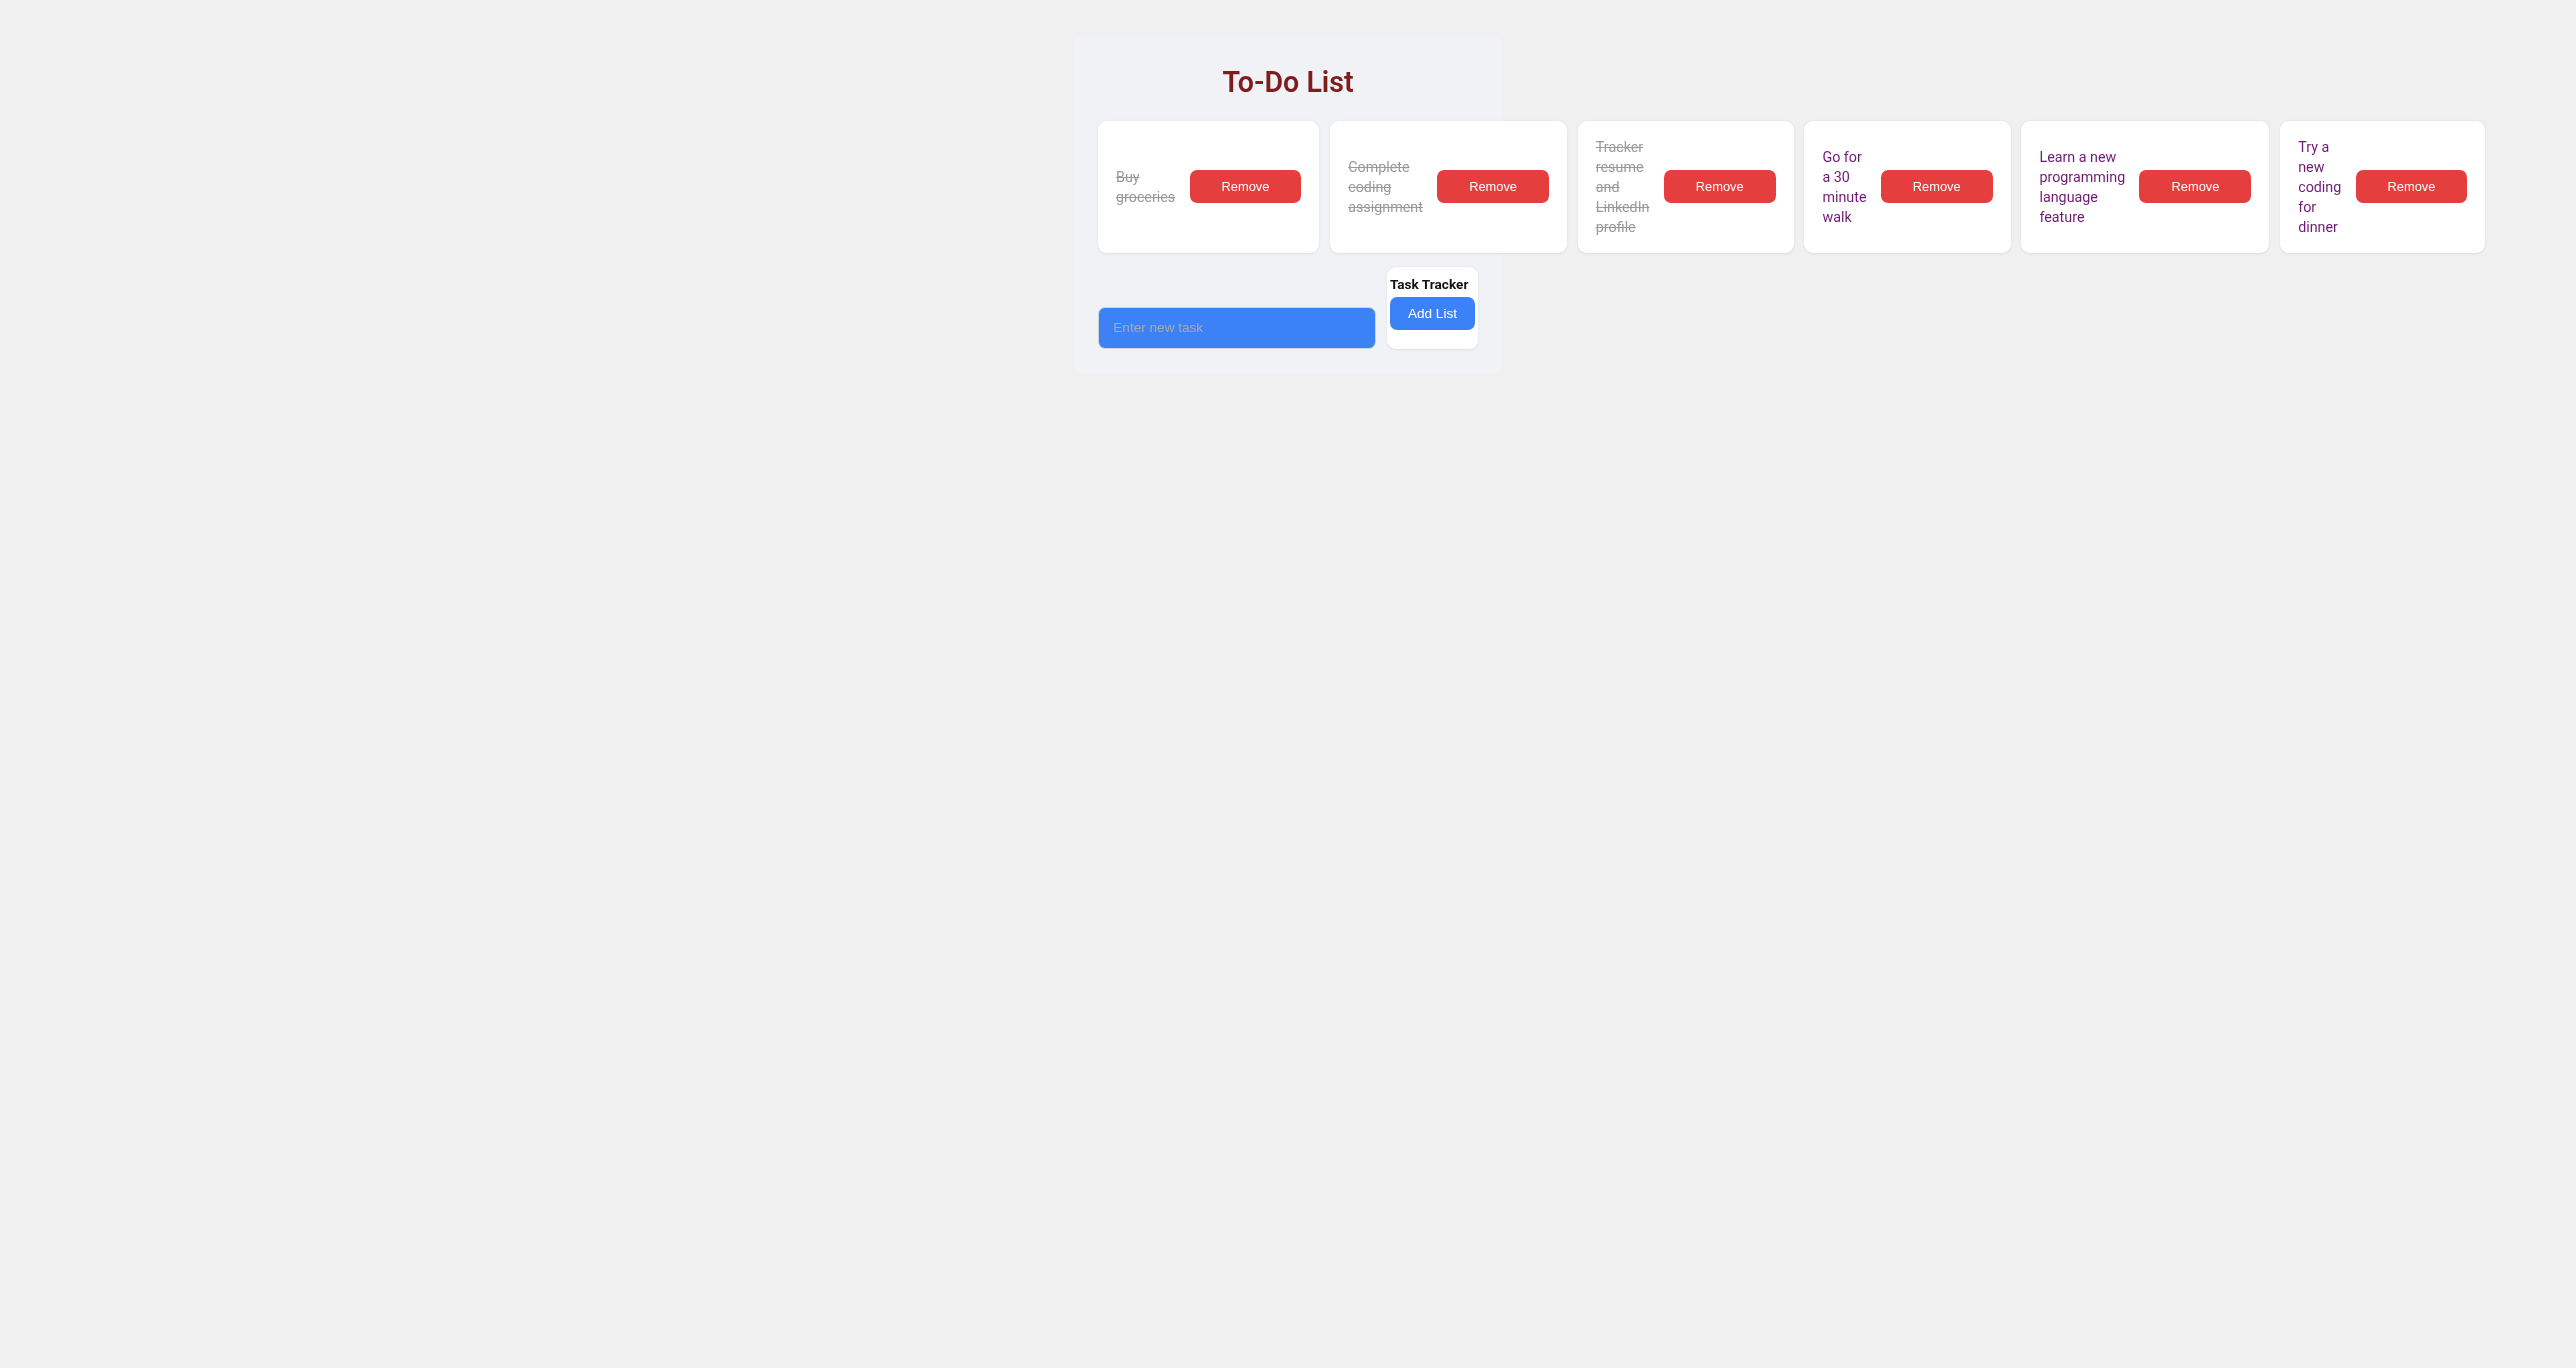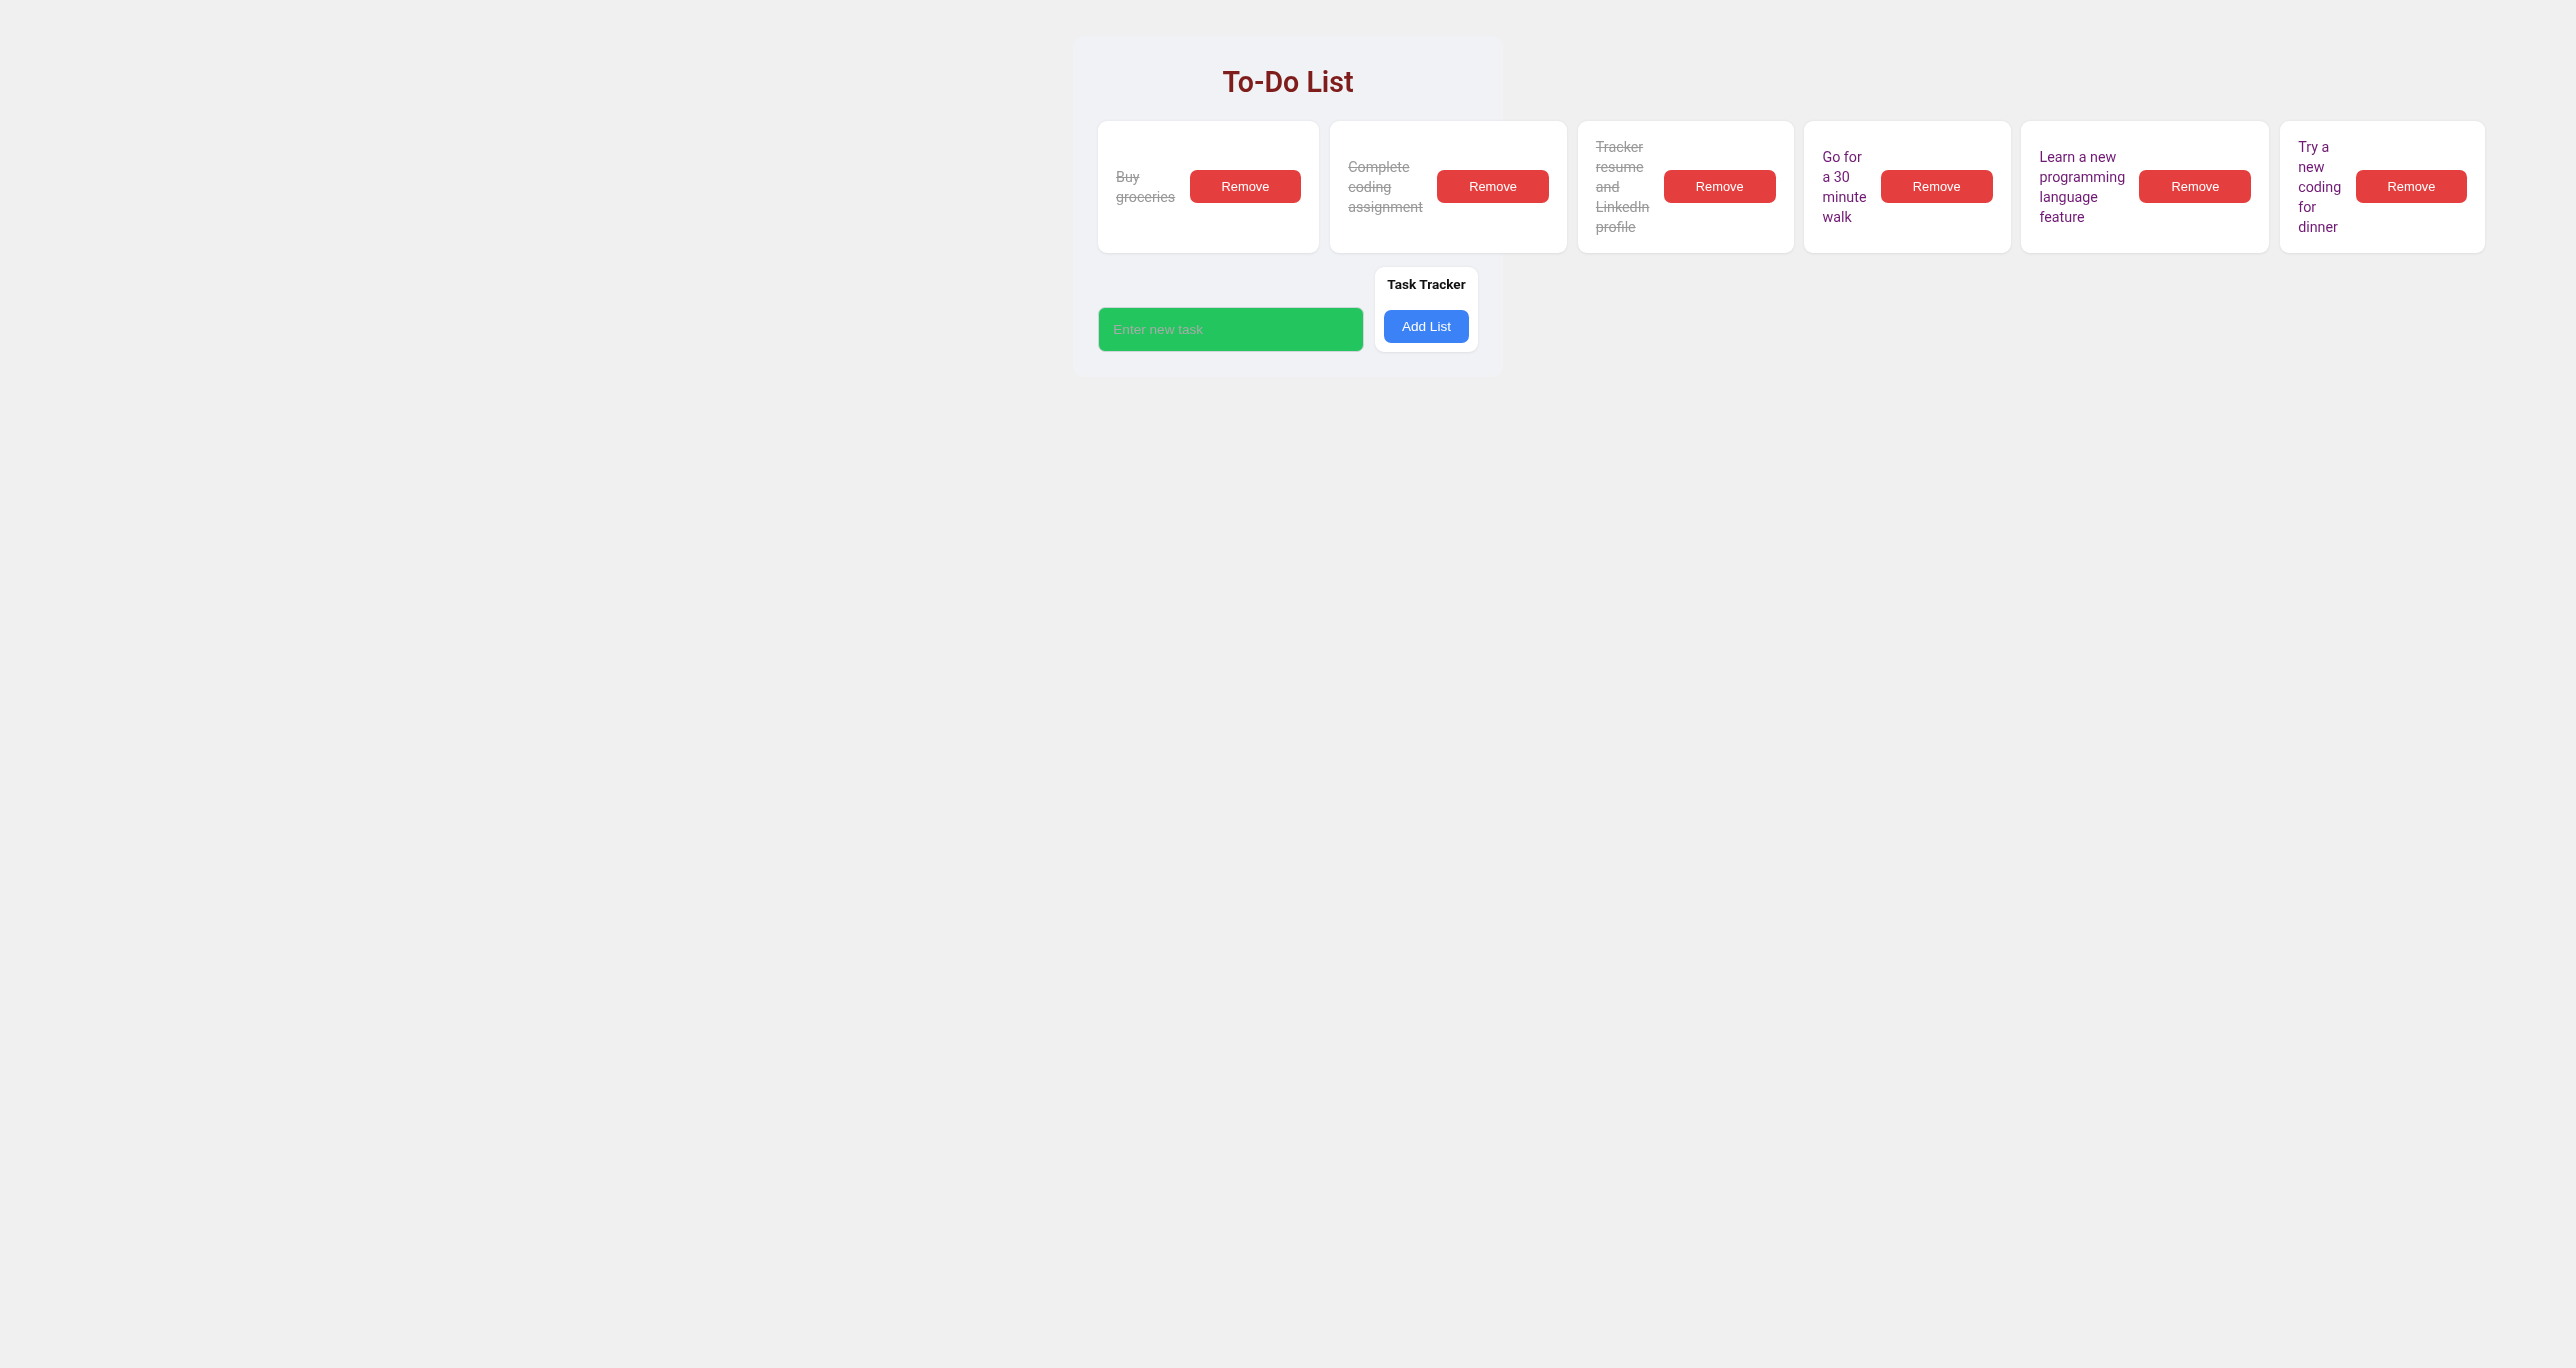--- a/index.html
+++ b/index.html
@@ -82,37 +82,37 @@
       margin-top: 7.2px;
     }
 
     .task-input {
       flex: 1;
       padding: 12.5px 14.3px;
       border: 1.3px solid #d1d5db;
       border-radius: 7.2px;
       font-size: 0.95rem;
       color: #333;
-      background: #22c55e;
+      background: #3b82f6;
       outline: none;
       margin-top: 40px;
     }
 
     .task-input::placeholder {
       color: #aaa;
     }
 
     .add-section {
       display: flex;
       flex-direction: column;
-      align-items: center;
-      gap: 18px;
+      align-items: flex-start;
+      gap: 5px;
       background: #fff;
       border-radius: 9px;
-      padding: 9px 9px;
+      padding: 9px 3px;
       box-shadow: 0 0.9px 2.7px rgba(0,0,0,0.08);
     }
 
     .tracker-label {
       font-size: 0.95rem;
       font-weight: 700;
       color: #111;
       white-space: nowrap;
     }
 

